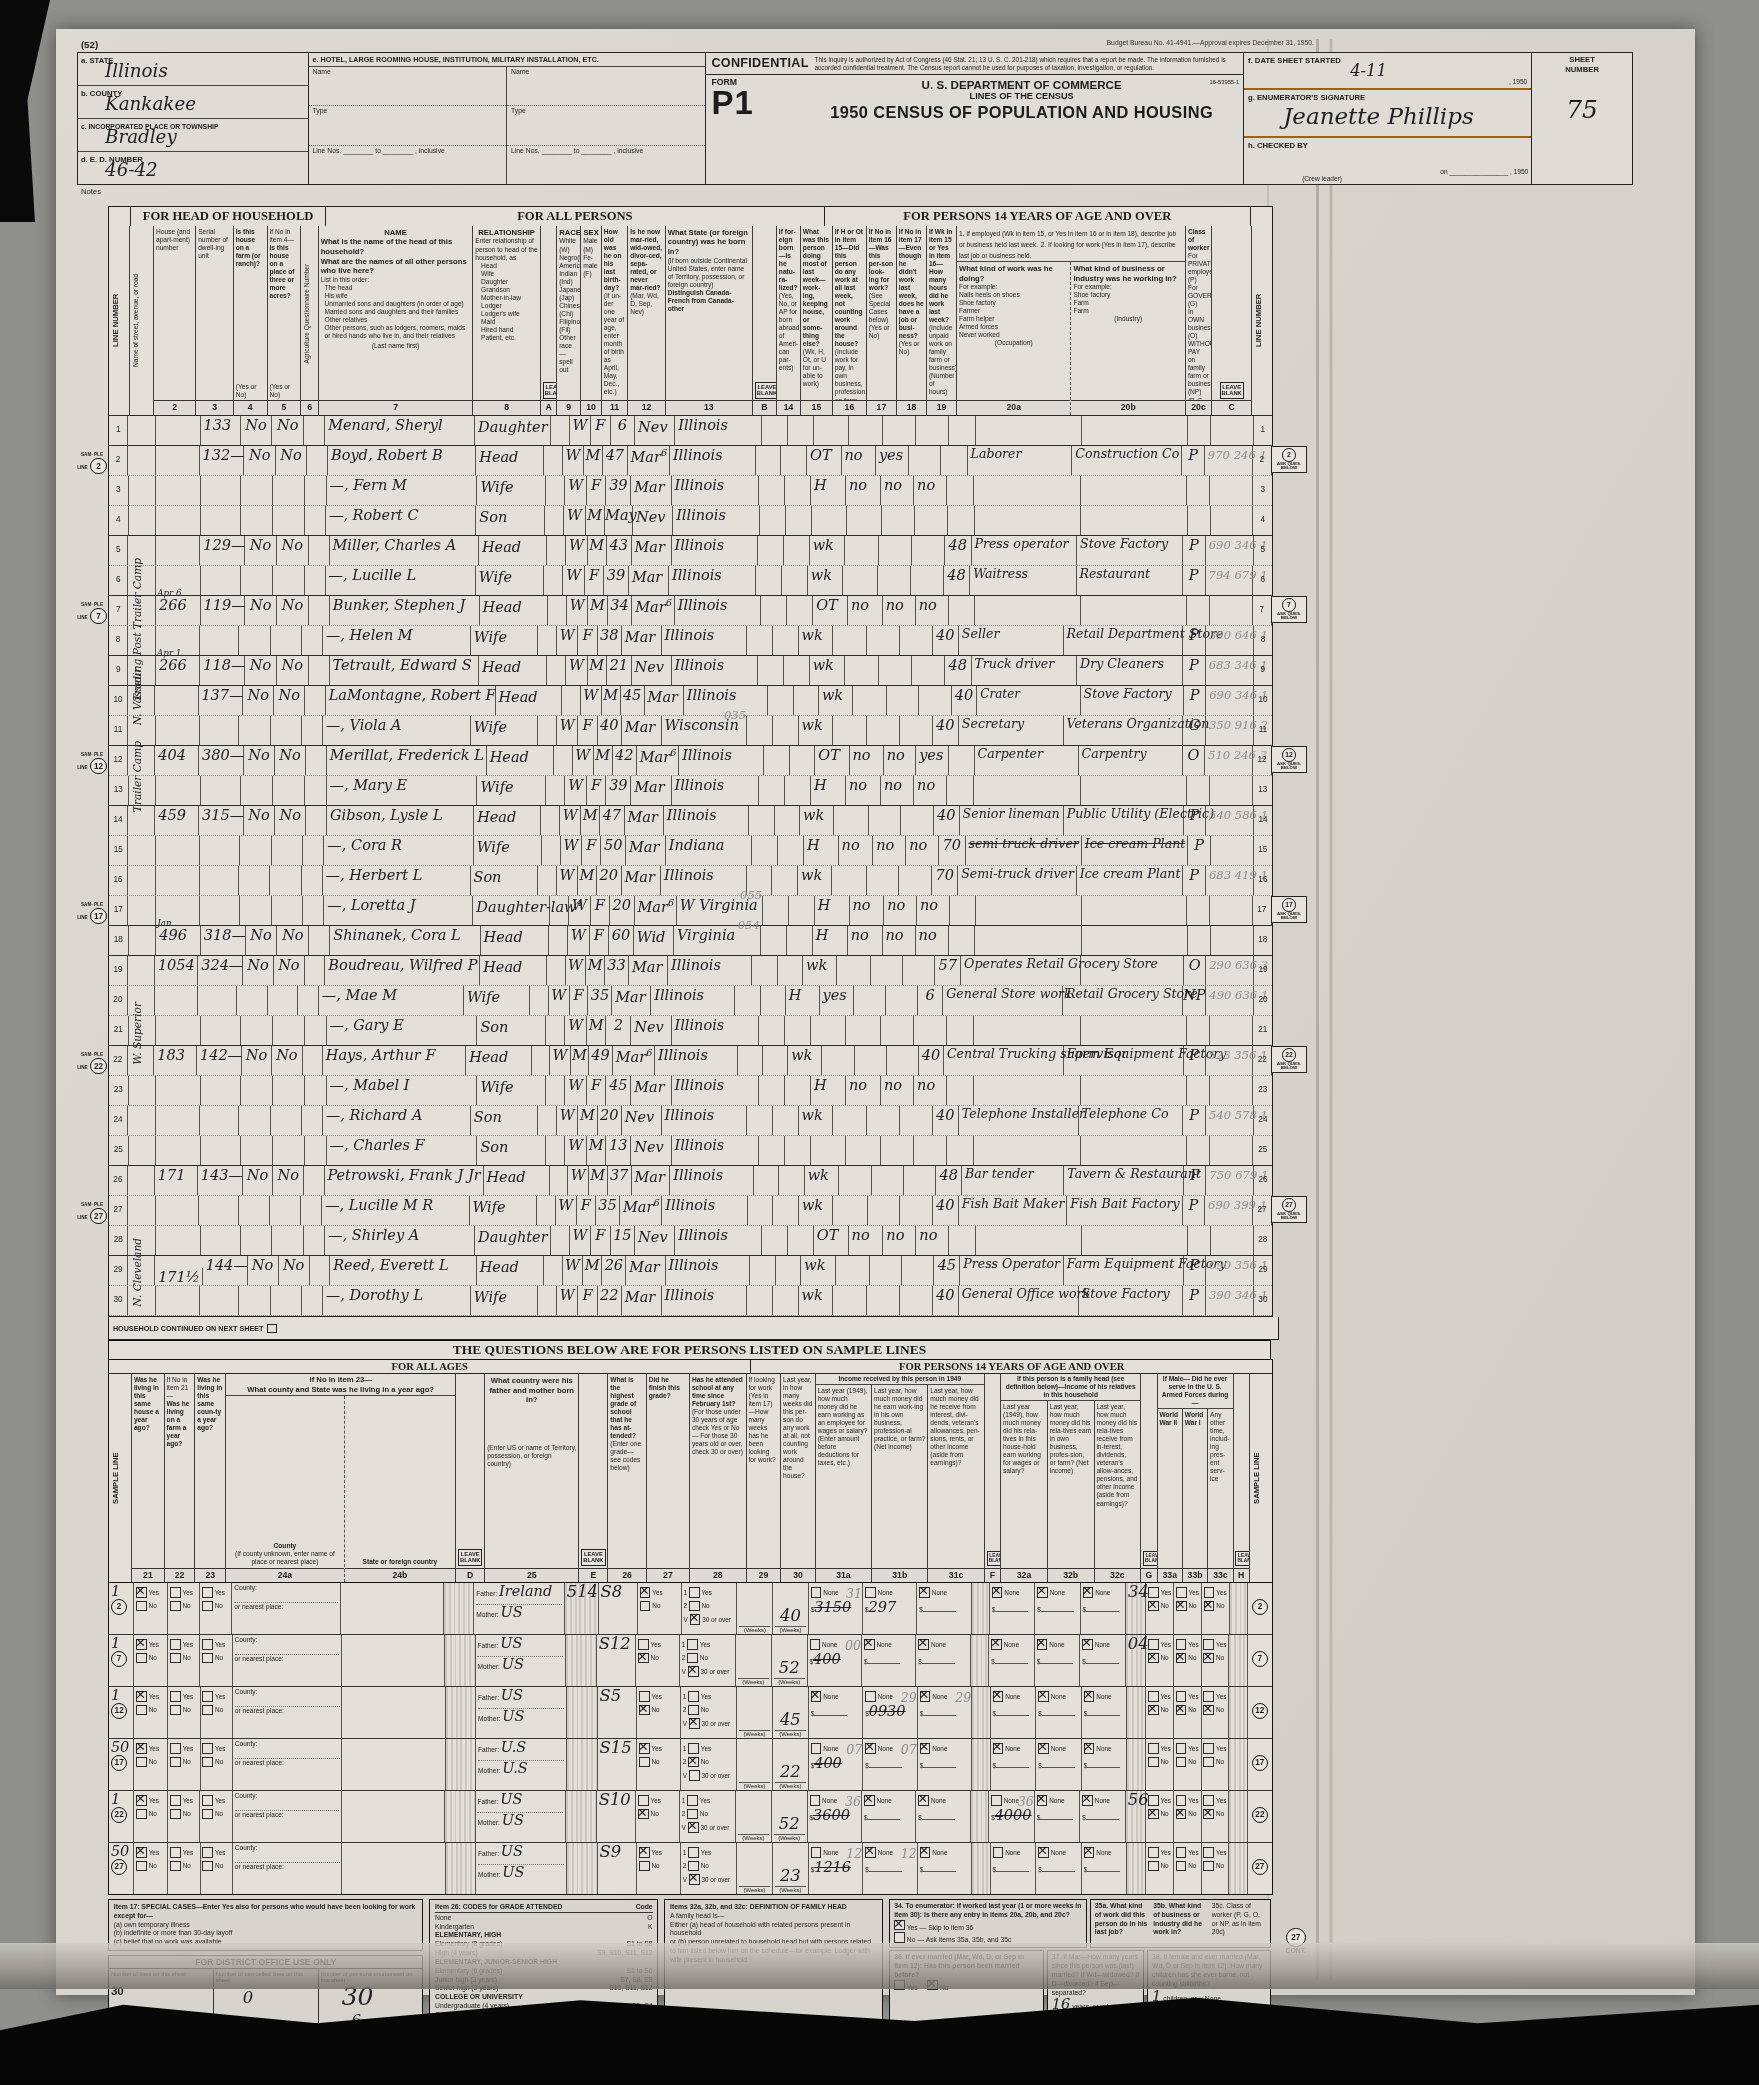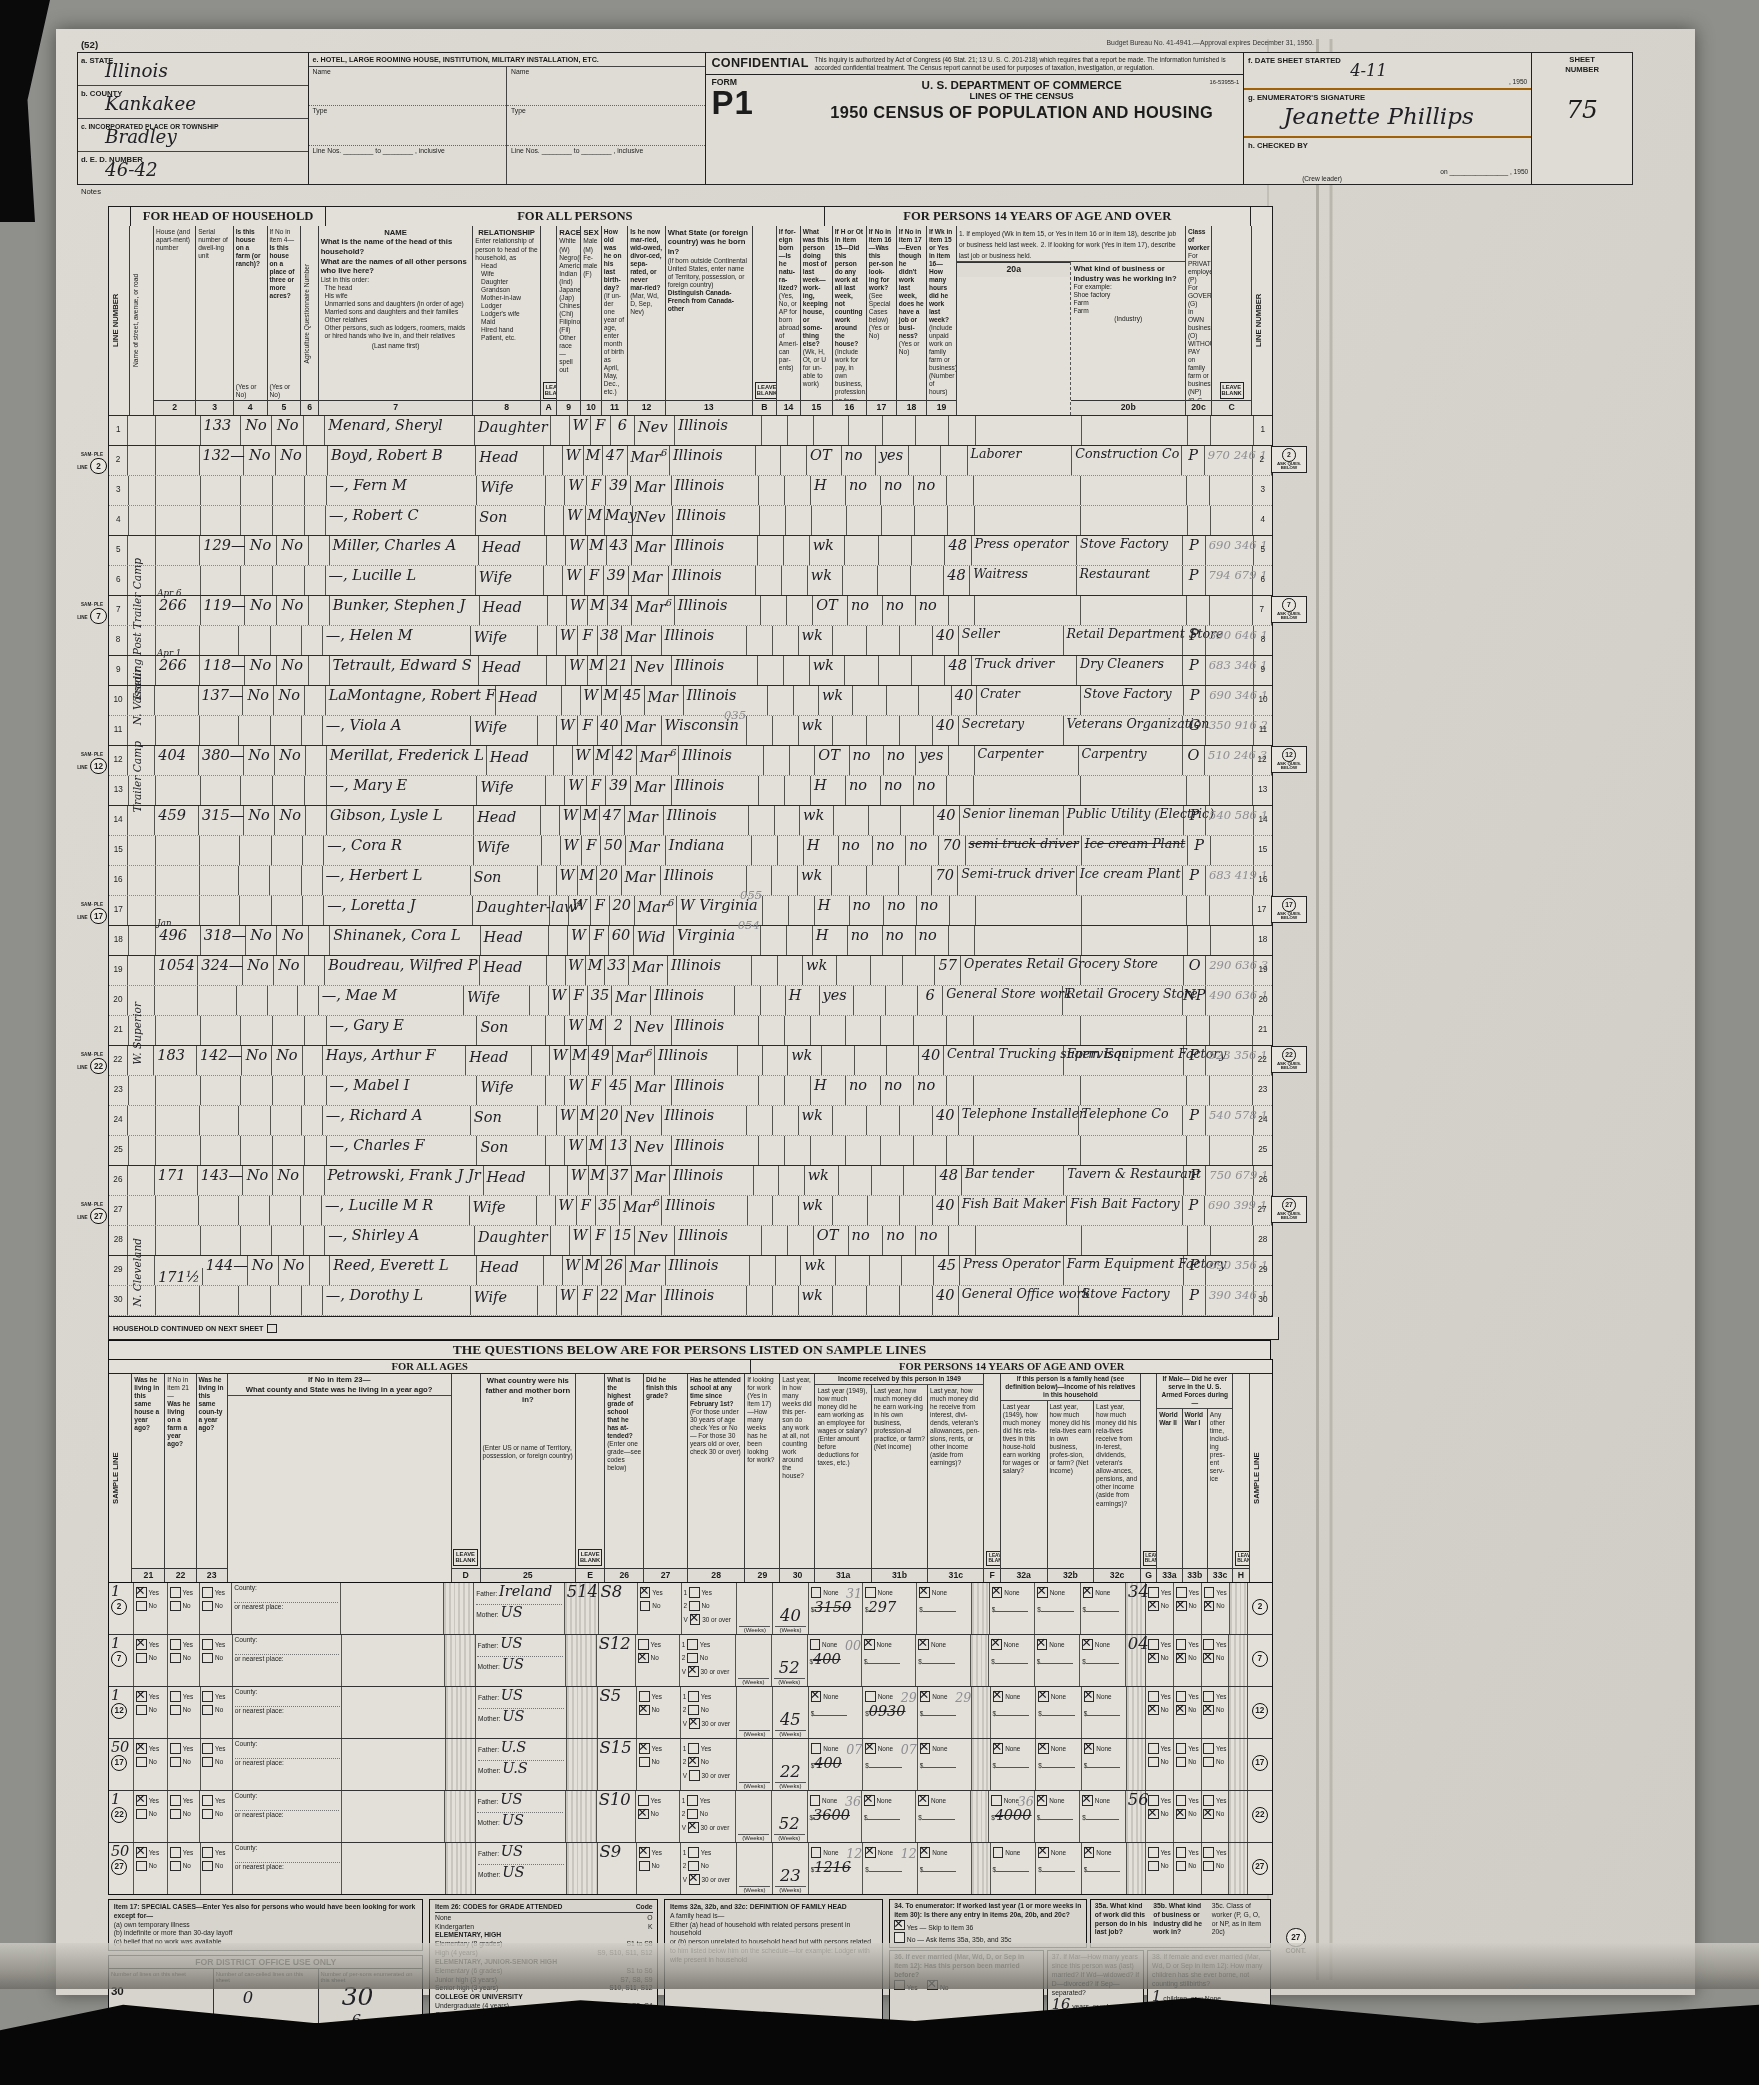--- a/index.html
+++ b/index.html
@@ -368,20 +368,31 @@
               <div class="htxt">
                 <div class="t tb">If Wk in item 15 or Yes in item 16—How many hours did he work last week?</div>
                 <div class="t">(Include unpaid work on family farm or business) (Number of hours)</div>
               </div>
               <div class="hnum">19</div>
             </div>
           <div class="grp" style="width:228px;">
             <div class="gband"><span class="t">1. If employed (Wk in item 15, or Yes in item 16 or in item 18), describe job or business held last week.</span> <span class="t">2. If looking for work (Yes in item 17), describe last job or business held.</span></div>
             <div class="gcols">
               <div class="hcol" style="width:114px;border-right:1px dashed #555;">
+                  <div class="htxt">
+                    <div class="t8 tb">What kind of work was he doing?</div>
+                    <div class="t">For example:
+Nails heels on shoes
+Shoe factory
+Farmer
+Farm helper
+Armed forces
+Never worked</div>
+                    <div class="t" style="text-align:center;">(Occupation)</div>
+                  </div>
                   <div class="hnum">20a</div>
                 </div>
               <div class="hcol" style="width:114px;border-right:none;">
                   <div class="htxt">
                     <div class="t8 tb">What kind of business or industry was he working in?</div>
                     <div class="t">For example:
 Shoe factory
 Farm
 Farm</div>
                     <div class="t" style="text-align:center;">(Industry)</div>
@@ -1352,20 +1363,35 @@
               </div>
               <div class="hnum">22</div>
             </div>
           <div class="hcol" style="width:31px;">
               <div class="htxt t tb">Was he living in this same coun-ty a year ago?</div>
               <div class="hnum">23</div>
             </div>
           <div class="grp" style="width:229px;">
             <div class="gband t8 tb" style="text-align:center;">If No in item 23—
 What county and State was he living in a year ago?</div>
+            <div class="gcols">
+              <div class="hcol" style="width:118px;border-right:1px dashed #555;">
+                  <div class="htxt" style="display:flex;flex-direction:column;justify-content:flex-end;">
+                    <div class="t tb" style="text-align:center;">County</div>
+                    <div class="t" style="text-align:center;">(If county unknown, enter name of place or nearest place)</div>
+                  </div>
+                  <div class="hnum">24a</div>
+                </div>
+              <div class="hcol" style="width:111px;border-right:none;">
+                  <div class="htxt" style="display:flex;align-items:flex-end;justify-content:center;">
+                    <div class="t tb">State or foreign country</div>
+                  </div>
+                  <div class="hnum">24b</div>
+                </div>
+            </div>
           </div>
           <div class="hcol" style="width:29px;">
               <div class="htxt" style="display:flex;align-items:flex-end;">
                 <div class="lbbox">LEAVE
 BLANK</div>
               </div>
               <div class="hnum">D</div>
             </div>
           <div class="hcol" style="width:97px;">
               <div class="htxt">

